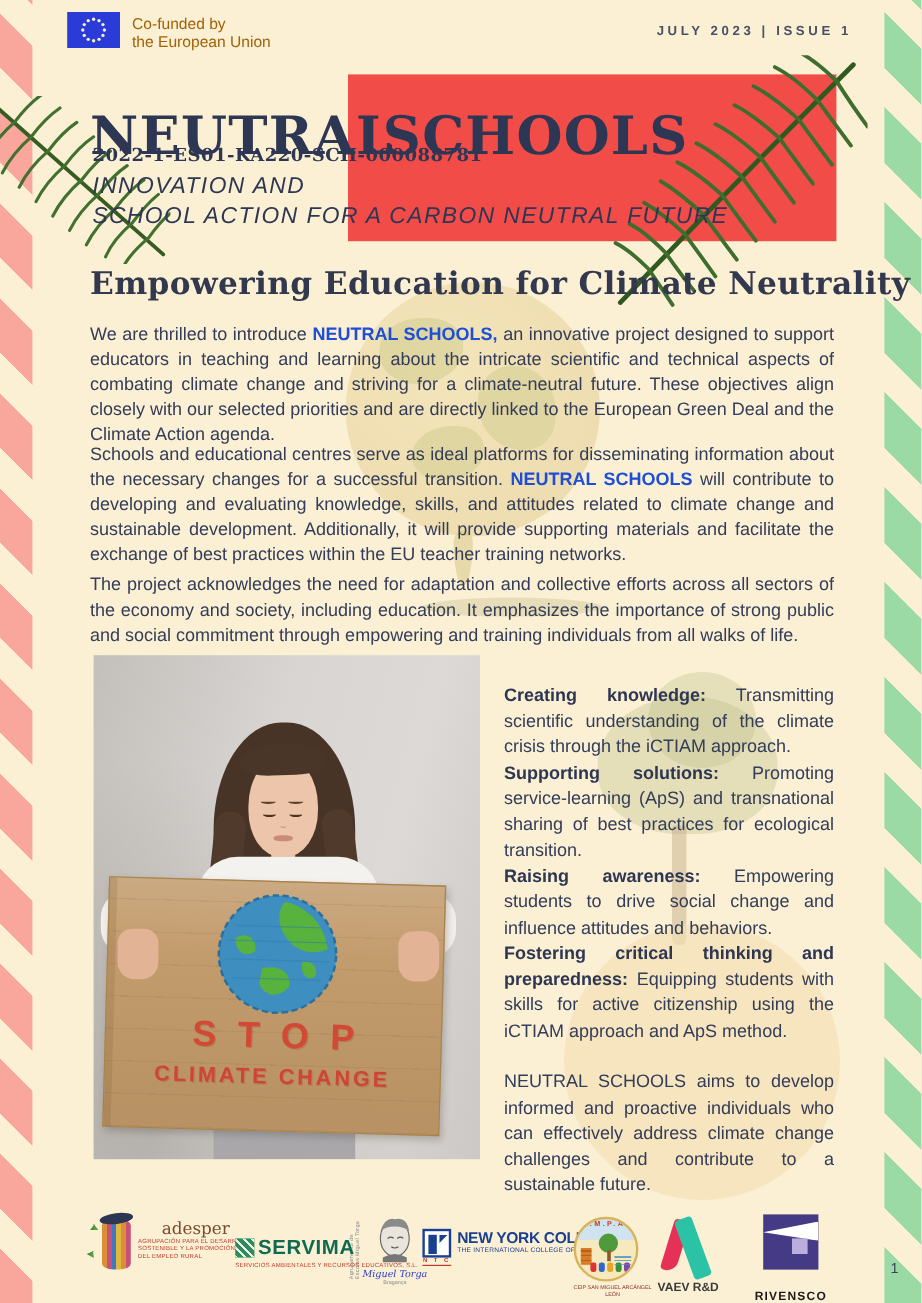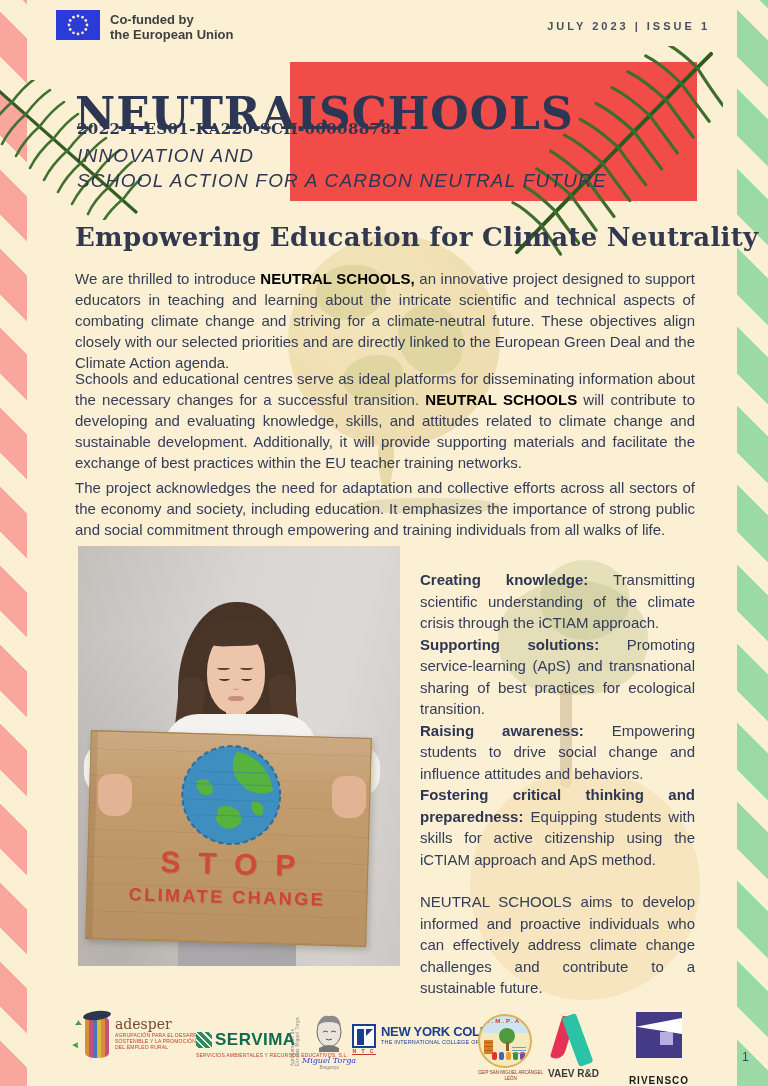--- a/index.html
+++ b/index.html
@@ -17,21 +17,21 @@
     left:0; width:27px;
     background: repeating-linear-gradient(45deg, #f9a79d 0 32px, transparent 32px 56px);
   }
   .stripes.right {
     right:0; width:31px;
     background: repeating-linear-gradient(45deg, #9bd9a5 0 33px, transparent 33px 56px);
   }
   
   .eu-logo { position:absolute; left:56px; top:10px; display:flex; gap:10px; z-index:3; }
   .eu-flag { width:44px; height:30px; background:#2a3bd8; position:relative; }
-  .eu-text { font-size:13px; font-weight:bold; color:#404040; line-height:15px; padding-top:2px; }
+  .eu-text { font-size:13px; font-weight:normal; color:#a16207; line-height:15px; padding-top:2px; }
   .issue { position:absolute; right:58px; top:20px; font-size:11px; font-weight:bold;
            letter-spacing:3px; color:#4a5064; z-index:3; }
   
   .hero-redbox { position:absolute; left:290px; top:62px; width:407px; height:139px;
                  background:#f24c49; z-index:1; }
   .palm { position:absolute; z-index:2; pointer-events:none; }
   .palm.right-palm { left:505px; top:46px; width:218px; height:218px; }
   .palm.left-palm  { left:-8px;  top:80px; width:150px; height:140px; }
   .project-code { position:absolute; left:77px; top:74px; z-index:3;
                   font-family:"DejaVu Serif", serif; font-weight:bold;
@@ -60,21 +60,21 @@
   .wm-trunk { left:560px; top:688px; width:12px; height:100px; background:#bfa985;
               border-radius:4px 4px 10px 10px; opacity:.45; }
   .wm-circle { left:470px; top:770px; width:230px; height:230px; border-radius:50%;
                background:#f2dfb2; opacity:.65; }
   
   .section-heading { position:absolute; left:75px; top:222px; z-index:3;
                      font-family:"DejaVu Serif", serif; font-weight:bold;
                      font-size:26px; color:#32384e; letter-spacing:0.3px; }
   .bodycopy { position:absolute; left:75px; width:620px; z-index:3;
               font-size:15px; line-height:21px; text-align:justify; color:#333c58; }
-  .bodycopy b { color:#000000; }
+  .bodycopy b { color:#1d4ed8; }
   .p1 { top:268px; } .p2 { top:368px; } .p3 { top:477px; }
   
   .photo { position:absolute; left:78px; top:546px; width:322px; height:420px; z-index:2;
            overflow:hidden;
            background:
              radial-gradient(ellipse at 15% 95%, rgba(95,88,80,.28), transparent 55%),
              linear-gradient(105deg,#c3bfbb 0%, #d8d5d2 40%, #dcd9d6 68%, #ccc8c5 100%); }
   .photo * { position:absolute; }
   .hair-back { left:100px; top:56px; width:118px; height:186px; background:#483427;
                border-radius:48% 48% 42% 42%; }
@@ -295,21 +295,21 @@
 
   <div class="partner" style="left:85px;top:1016px;display:flex;gap:6px;">
     <div style="position:relative;">
       <div class="adesper-can">
           <div class="adesper-cap"></div>
         </div>
       <div class="butterfly" style="left:-10px;top:4px;"></div>
       <div class="butterfly" style="left:-12px;top:26px;transform:rotate(30deg);"></div>
     </div>
     <div>
-      <div style="font-family:'DejaVu Serif',serif;font-size:14px;color:#7a4a2a;">adesper</div>
+      <div style="font-family:'DejaVu Serif',serif;font-size:14px;color:#7a4a2a;text-align:center;">adesper</div>
       <div class="tinytext">AGRUPACIÓN PARA EL DESARROLLO</div>
       <div class="tinytext">SOSTENIBLE Y LA PROMOCIÓN</div>
       <div class="tinytext">DEL EMPLEO RURAL</div>
     </div>
   </div>
 
   <div class="partner" style="left:290px;top:1012px;display:flex;gap:2px;">
     <div class="torga-vert">Agrupamento de Escolas Miguel Torga</div>
     <div style="text-align:center;">
       <svg width="36" height="40" viewBox="0 0 36 40">

